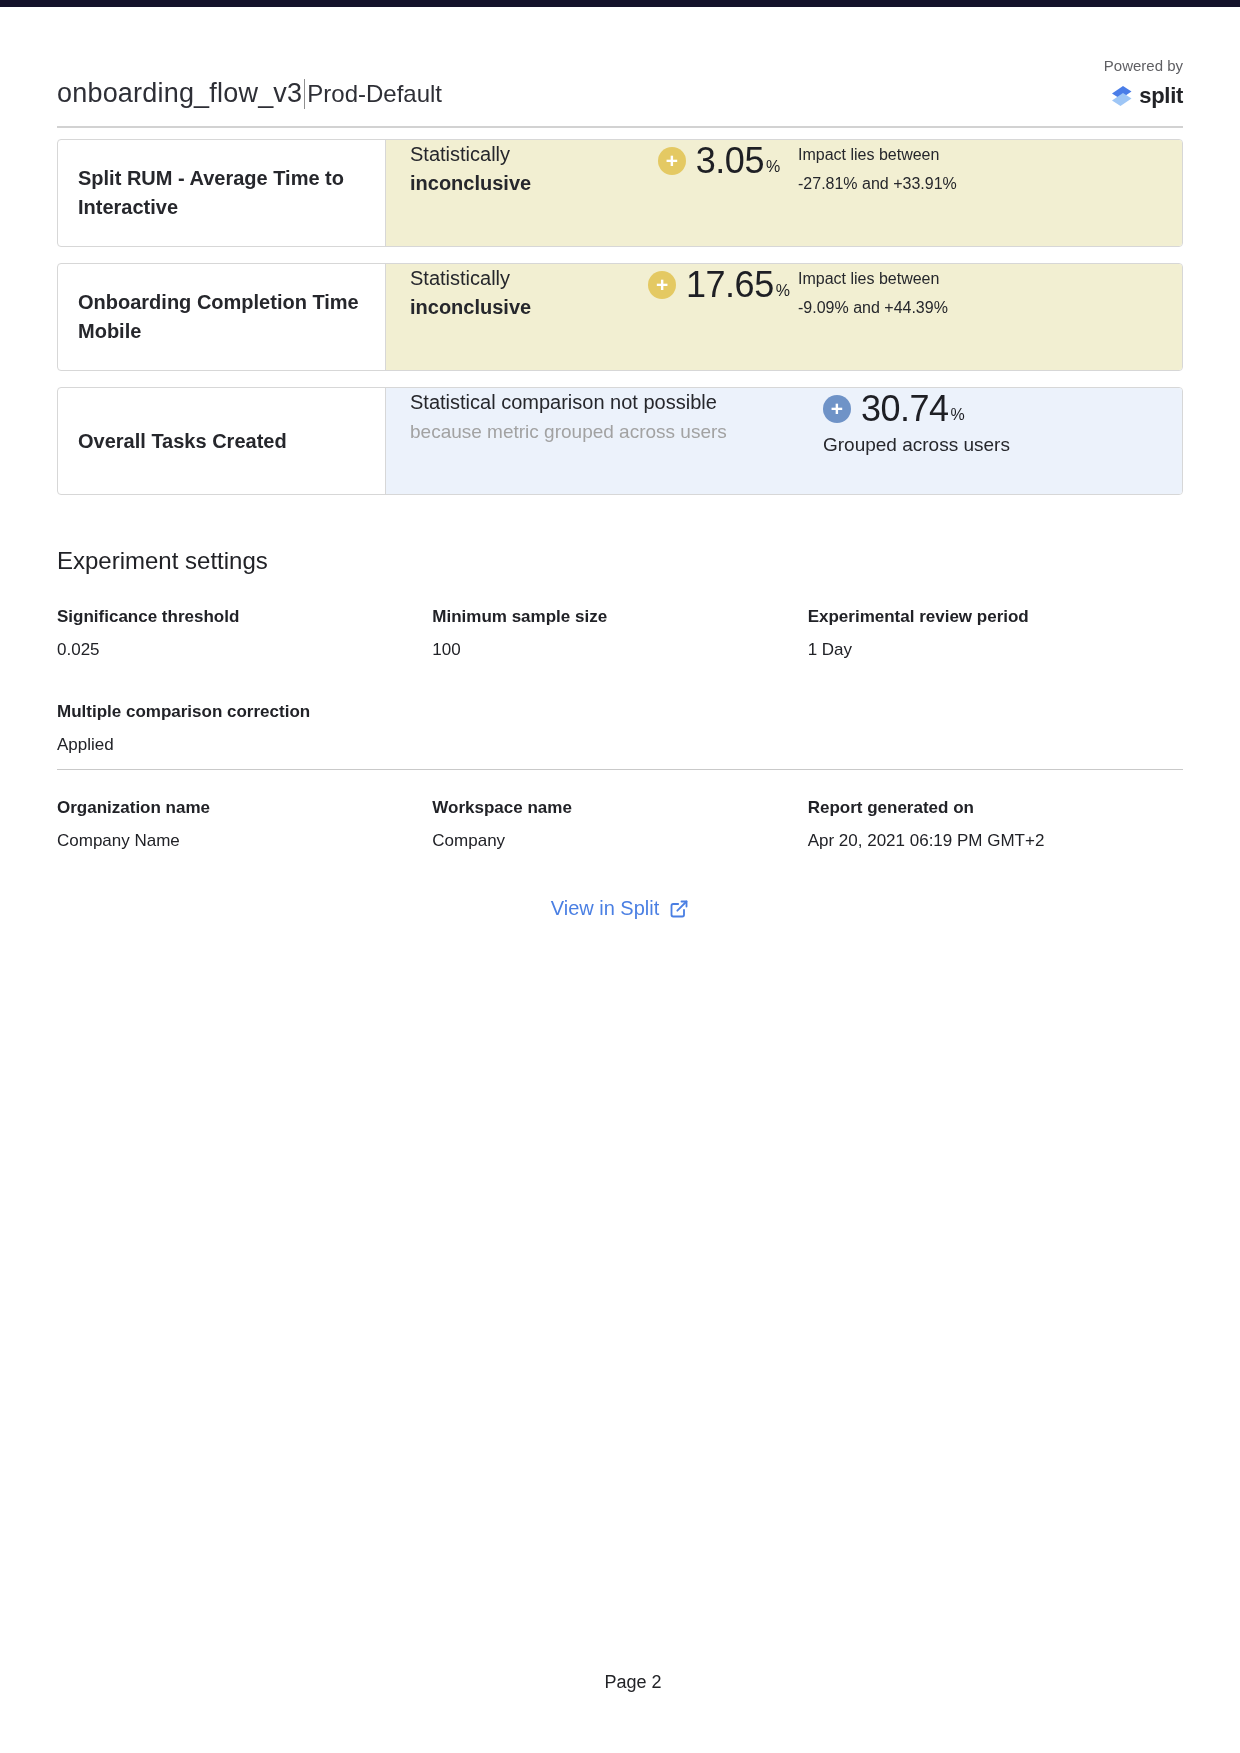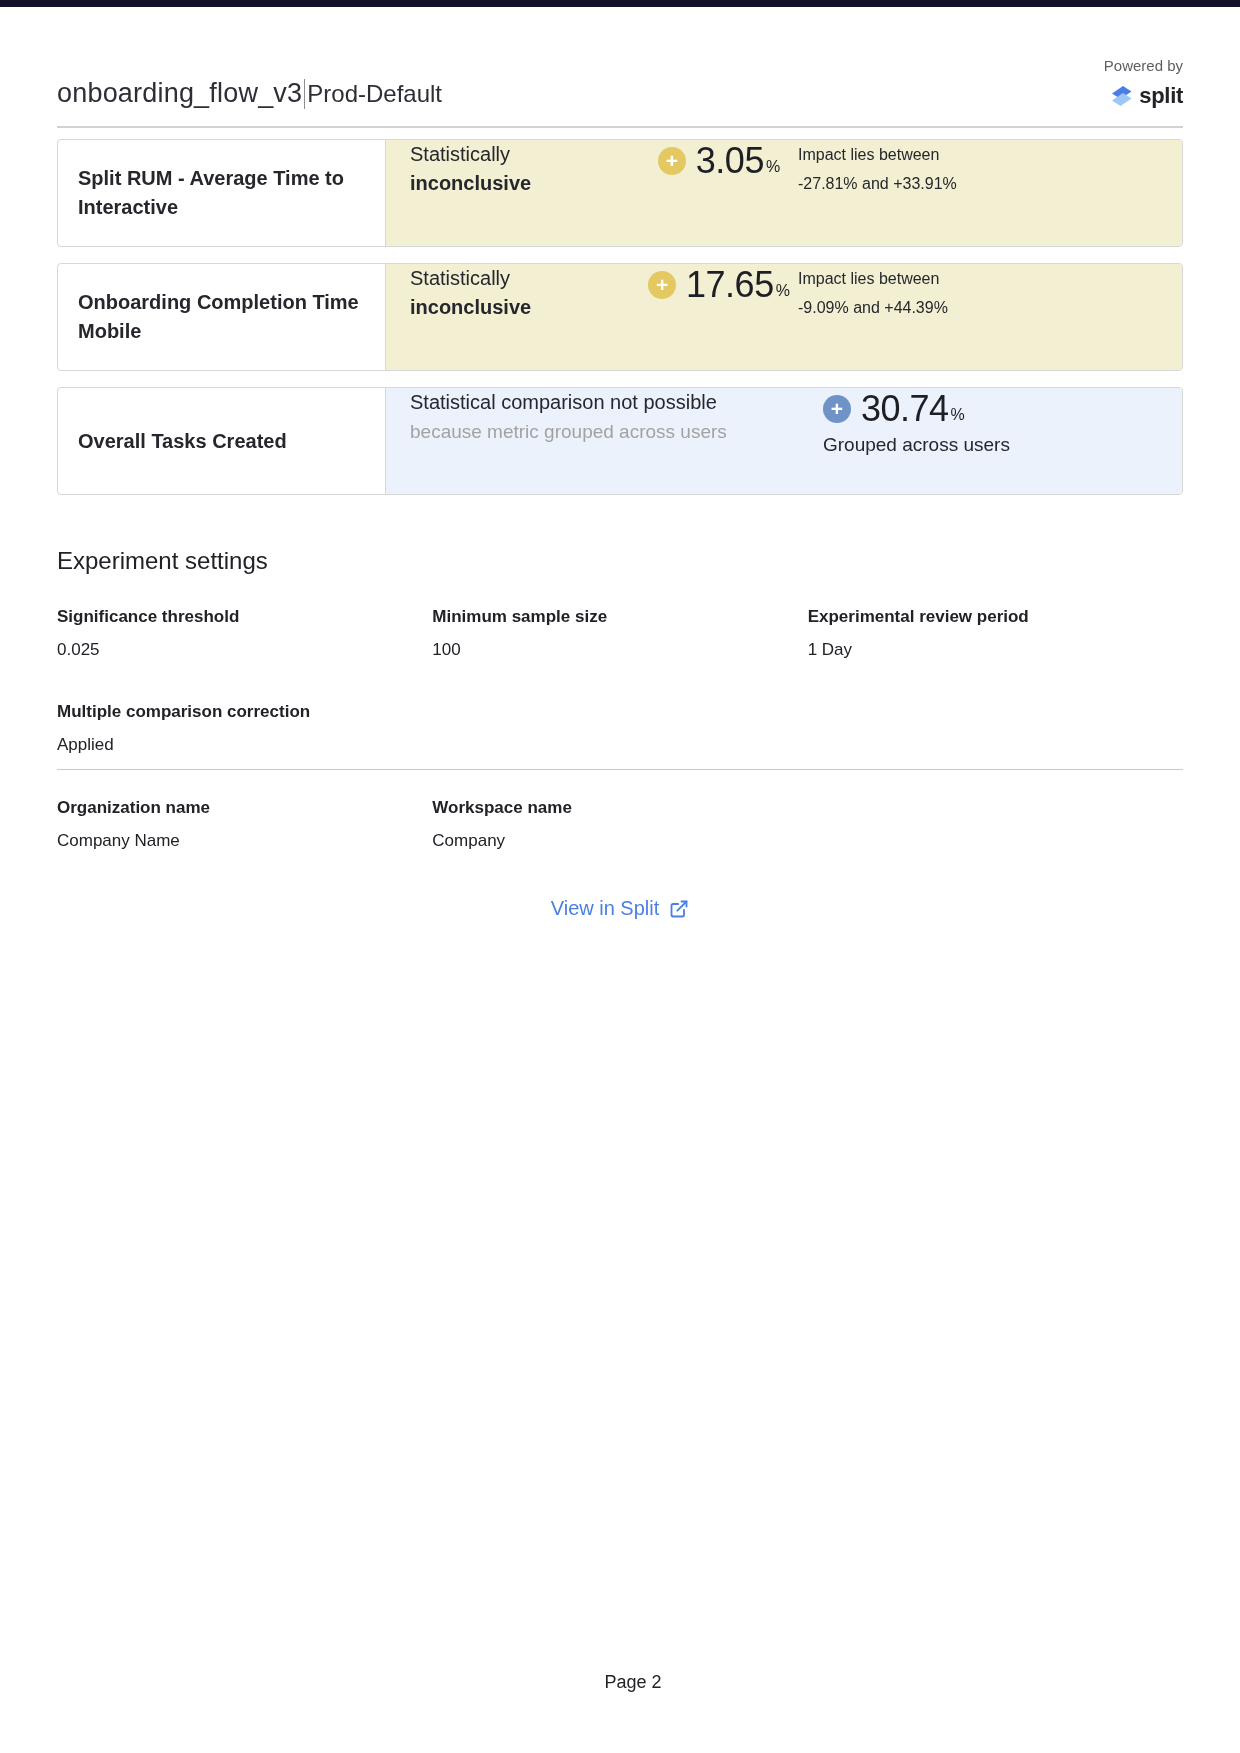--- a/index.html
+++ b/index.html
@@ -196,20 +196,24 @@
 
     <div class="grid-3 info-grid">
       <div>
         <div class="field-label">Organization name</div>
         <div class="field-value">Company Name</div>
       </div>
       <div>
         <div class="field-label">Workspace name</div>
         <div class="field-value">Company</div>
       </div>
+      <div>
+        <div class="field-label">Report generated on</div>
+        <div class="field-value">Apr 20, 2021 06:19 PM GMT+2</div>
+      </div>
     </div>
 
     <div class="link-row">
       <a class="view-link">
         <span>View in Split</span>
         <span class="ext-icon">
           <svg width="20" height="20" viewBox="0 0 24 24" fill="none" stroke="#4a7fe3" stroke-width="2.2" stroke-linecap="round" stroke-linejoin="round" aria-hidden="true">
             <path d="M18 13v6a2 2 0 0 1-2 2H5a2 2 0 0 1-2-2V8a2 2 0 0 1 2-2h6"></path>
             <path d="M15 3h6v6"></path>
             <path d="M10 14 21 3"></path>

